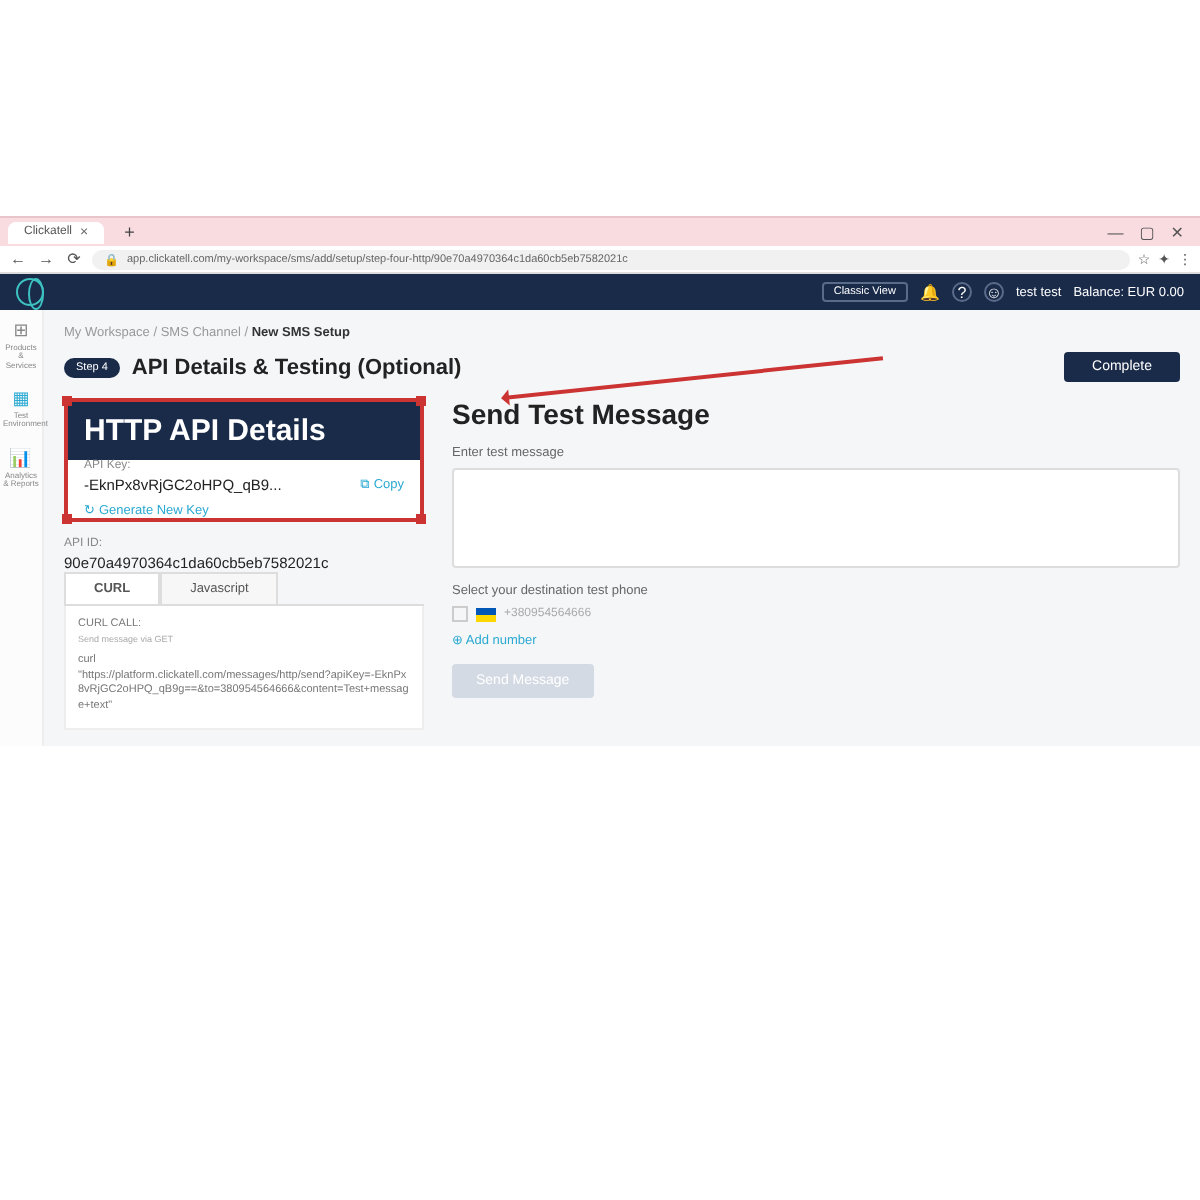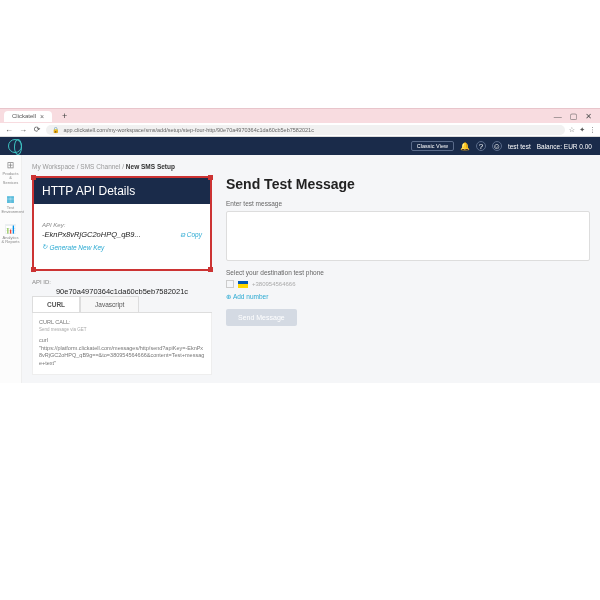--- a/index.html
+++ b/index.html
@@ -35,29 +35,29 @@
   .step-title { font-size: 11px; font-weight: bold; color: #222; }
   .complete-btn { margin-left: auto; background: #1a2b4a; color: #fff; border: none; border-radius: 2px; padding: 4px 14px; font-size: 7px; }
   .arrow { position: absolute; left: 220px; top: 12px; width: 190px; height: 2px; background: #c33; transform: rotate(-6deg); }
   .arrow::after { content:''; position:absolute; left:-6px; top:-3px; border: 4px solid transparent; border-right-color:#c33; }
   .two-col { display: flex; gap: 14px; }
   .col-left { width: 180px; }
   .col-right { flex: 1; }
   .api-box { border: 2px solid #c33; background: #fff; padding: 0; position: relative; }
   .corner { position:absolute; width:5px; height:5px; background:#c33; }
   .tl{top:-3px;left:-3px}.tr{top:-3px;right:-3px}.bl{bottom:-3px;left:-3px}.br{bottom:-3px;right:-3px}
-  .api-header { background: #1a2b4a; color: #fff; padding: 6px 8px; font-size: 12px; font-weight: normal; }
-  .api-body { padding: 18px 8px; font-style: italic; }
+  .api-header { background: #1a2b4a; color: #fff; padding: 6px 8px; font-size: 15px; font-weight: bold; }
+  .api-body { padding: 0 8px; }
   .small-label { font-size: 6px; color: #888; margin-bottom: 2px; }
   .key-row { display: flex; align-items: center; justify-content: space-between; margin-bottom: 4px; }
   .api-key { font-size: 7.5px; color: #222; flex:1; overflow:hidden; text-overflow:ellipsis; white-space:nowrap; }
   .copy-link { color: #2aa9d2; font-size: 6.5px; display: flex; align-items: center; gap: 2px; }
   .gen-link { color: #2aa9d2; font-size: 6.5px; display: flex; align-items: center; gap: 2px; }
   .api-id-block { margin-top: 8px; }
-  .api-id { font-size: 7.5px; color: #222; word-break: break-all; text-align: center; }
+  .api-id { font-size: 7.5px; color: #222; word-break: break-all; }
   .code-lib-title { font-size: 8.5px; font-weight: bold; margin: 10px 0 6px; color:#222; }
   .tabs { display: flex; border-bottom: 1px solid #ddd; }
   .tab-btn { padding: 4px 14px; font-size: 6.5px; color: #555; border: 1px solid #ddd; border-bottom:none; background:#f7f7f7; }
   .tab-btn.active { background: #fff; font-weight: bold; }
   .code-body { background: #fff; border: 1px solid #eee; border-top:none; padding: 6px; font-size: 5.5px; color: #777; line-height: 1.4; }
   .code-body .tiny { font-size:4.5px; color:#aaa; margin-bottom:4px; }
   .send-title { font-size: 14px; font-weight: bold; color: #222; margin-bottom: 8px; }
   .field-label { font-size: 6.5px; color: #666; margin-bottom: 4px; }
   .msg-area { width: 100%; height: 50px; border: 1px solid #ddd; border-radius: 2px; background: #fff; margin-bottom: 8px; }
   .phone-row { display: flex; align-items: center; gap: 4px; font-size: 6px; color: #aaa; margin-bottom:4px; }
@@ -130,20 +130,26 @@
 
   <div class="content">
     <div class="breadcrumb">
       <span>My Workspace</span>
       <span>/</span>
       <span>SMS Channel</span>
       <span>/</span>
       <span class="current">New SMS Setup</span>
     </div>
 
+    <div class="step-row">
+      <span class="step-pill">Step 4</span>
+      <span class="step-title">API Details &amp; Testing (Optional)</span>
+      <button class="complete-btn">Complete</button>
+      <div class="arrow"></div>
+    </div>
 
     <div class="two-col">
       <div class="col-left">
         <div class="api-box">
           <div class="corner tl"></div>
             <div class="corner tr"></div>
             <div class="corner bl"></div>
             <div class="corner br"></div>
           <div class="api-header">HTTP API Details</div>
           <div class="api-body">

